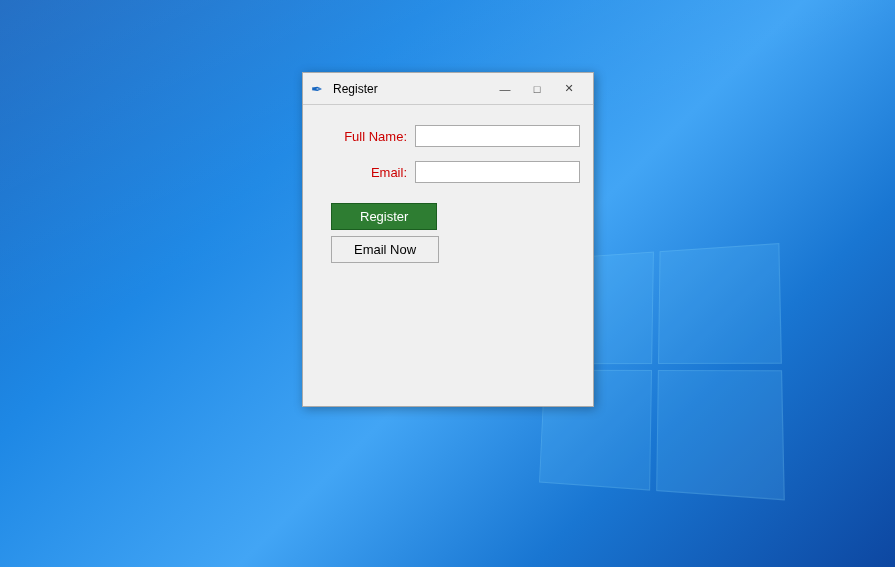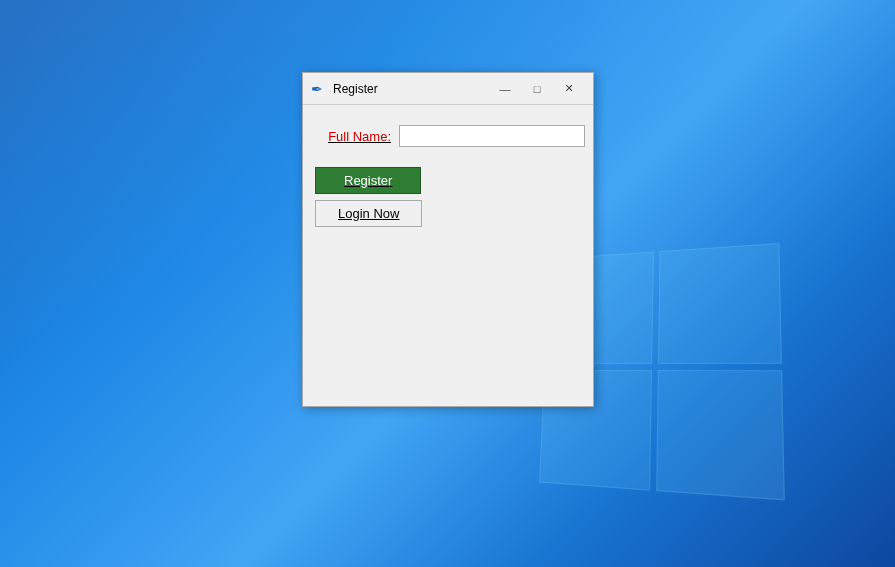--- a/index.html
+++ b/index.html
@@ -102,25 +102,24 @@
       font-size: 11px;
       color: #444;
       display: flex;
       align-items: center;
       justify-content: center;
     }
 
     
     .window-content {
       flex: 1;
-      padding: 20px 8px;
+      padding: 20px 24px;
       display: flex;
       flex-direction: column;
       gap: 14px;
-      text-decoration: underline;
     }
 
     .form-row {
       display: flex;
       align-items: center;
       gap: 8px;
     }
 
     .form-label {
       font-size: 13px;
@@ -197,21 +196,25 @@
     </div>
   </div>
 
   <div class="window-content">
 
     <div class="form-row">
       <label class="form-label">Full Name:</label>
       <input class="form-input" type="text" placeholder="" style="">
     </div>
 
+    <div class="form-row">
+      <label class="form-label">Email:</label>
+      <input class="form-input" type="email" placeholder="" style="">
+    </div>
 
 
     <div class="buttons-area">
       <button class="btn-register">Register</button>
-      <button class="btn-login">Login Now</button>
+      <button class="btn-login">Email Now</button>
     </div>
 
   </div>
 </div>
 
 </body></html>

